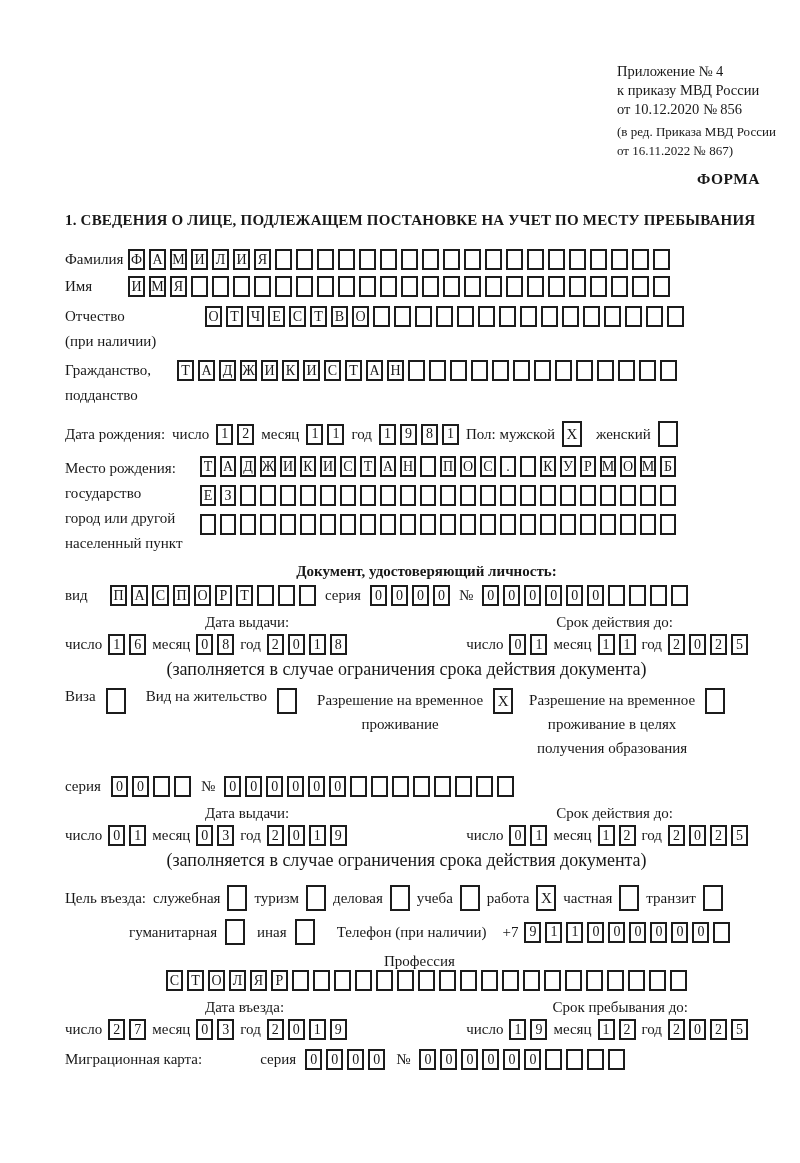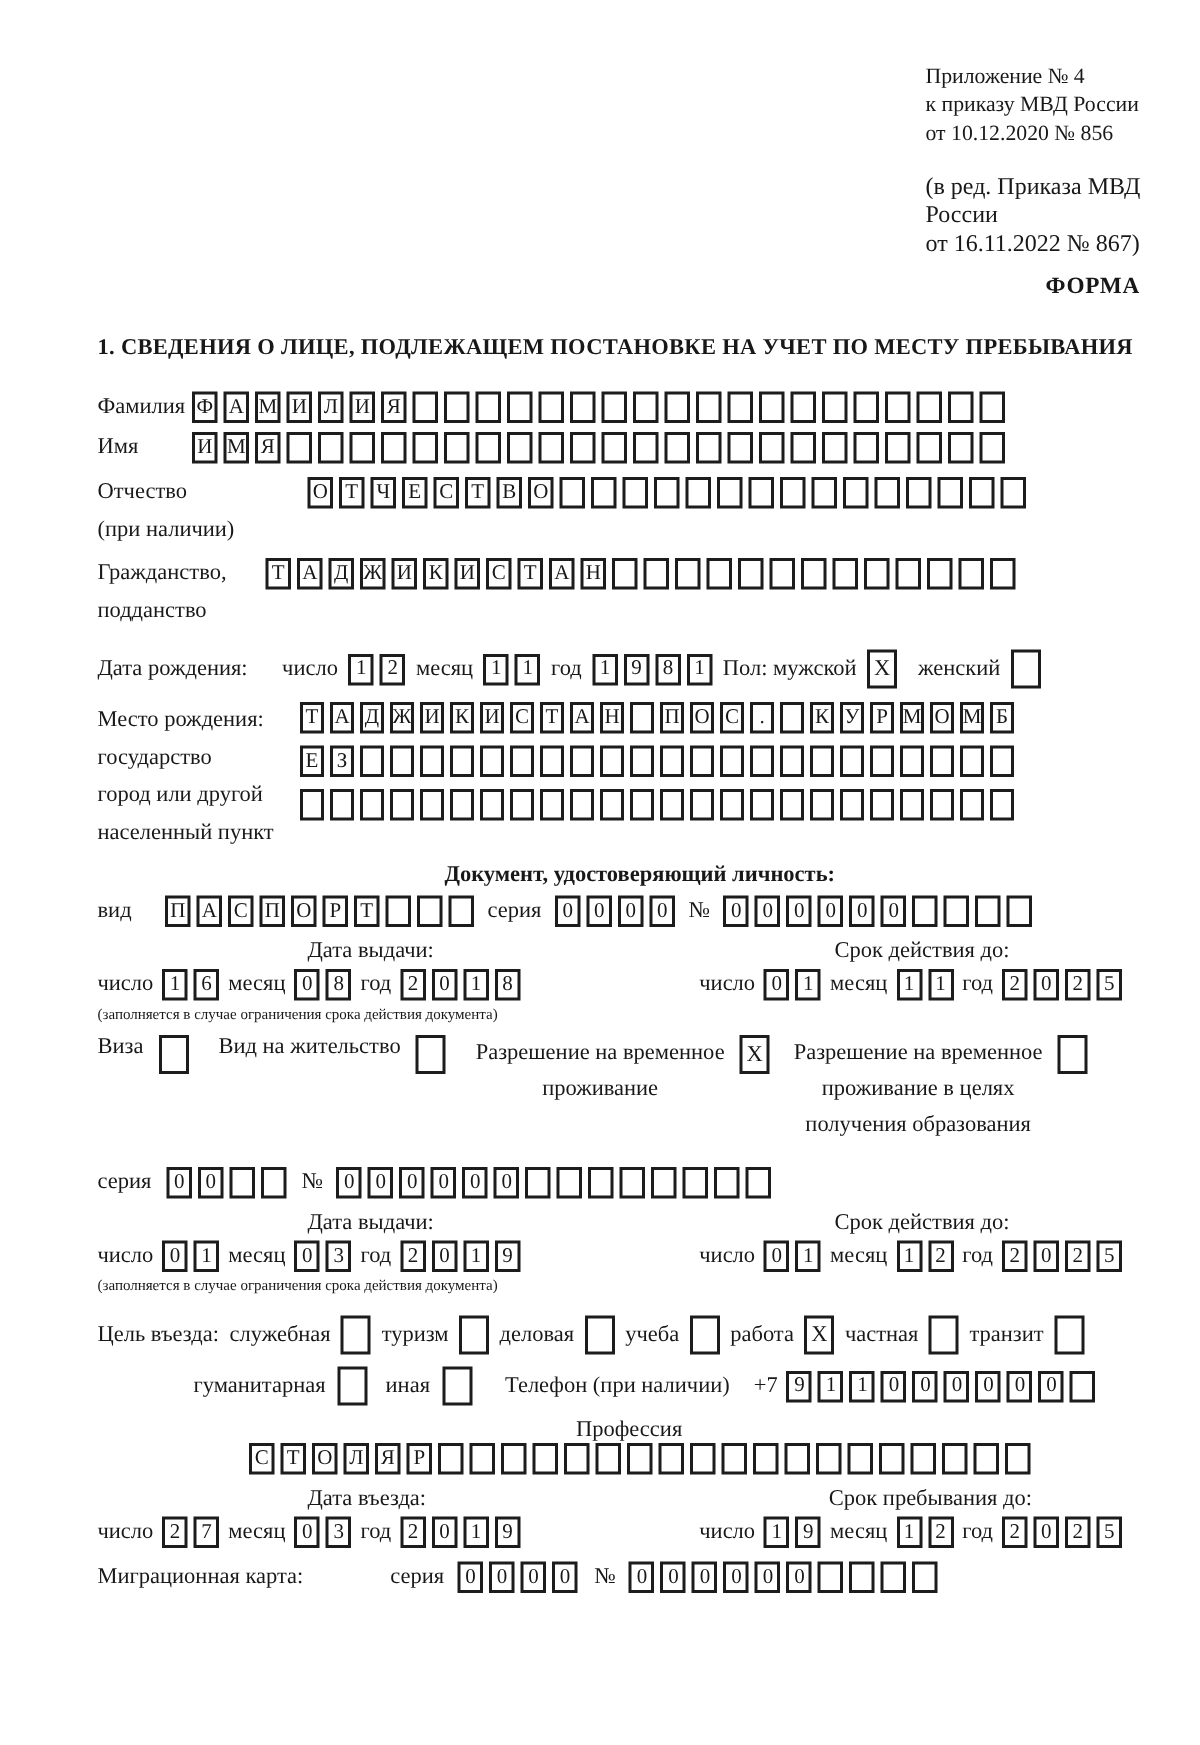--- a/index.html
+++ b/index.html
@@ -3,25 +3,25 @@
 <meta charset="utf-8">
 <style>
   * { box-sizing: border-box; }
   html,body { margin:0; padding:0; background:#ffffff; }
   body {
     width:800px; height:1163px;
     font-family:"Liberation Serif","DejaVu Serif",serif;
     color:#181818; font-size:15px;
   }
   .page { position:relative; width:800px; height:1163px; overflow:hidden;
-          padding:42px 12px 0 65px; }
+          padding:62px 12px 0 65px; }
 
   
   .appendix { margin-left:552px; font-size:14.5px; line-height:19px; }
-  .amendment { margin-left:552px; font-size:16px; line-height:19px; margin-top:16px; }
+  .amendment { margin-left:552px; font-size:13px; line-height:19px; margin-top:3px; }
   .forma { text-align:right; padding-right:28px; font-weight:bold; font-size:15.5px;
            letter-spacing:0.5px; margin-top:10px; }
 
   .fullbleed { margin-left:-65px; margin-right:-12px; }
   .title { text-align:center; font-weight:bold; font-size:16.5px; line-height:27px;
            margin-top:14px; letter-spacing:0.2px; }
   .blank-line { display:inline-block; width:52px; border-bottom:2.5px solid #2b2b2b;
                 margin-left:10px; transform:translateY(1px); }
   .section-heading { font-weight:bold; font-size:15px; margin-top:24px; letter-spacing:0.2px; }
 
@@ -45,37 +45,37 @@
           display:flex; align-items:center; justify-content:center;
           font-size:15px; }
 
   
   .w63 { width:63px; } .w140 { width:140px; } .w112 { width:112px; }
   .w135 { width:135px; } .w85 { width:85px; }
 
   
   .bd-row { margin-top:13px; }
   .bd-row > * + * { margin-left:7px; }
-  .bd-row .flabel { margin-right:16px; }
+  .bd-row .flabel { margin-right:0; }
 
   
   .doc-heading { text-align:center; font-weight:bold; margin-top:7px; font-size:15px; }
   .vid-row > .sp8 { margin-left:9px; margin-right:9px; }
   .vid-row .vlabel { width:45px; }
 
   
   .date-heads { display:flex; margin-top:8px; }
   .dh-left { margin-left:140px; }
   .dh-right { margin-left:auto; }
   .dh-right.r115 { margin-right:115px; }
   .dh-right.r100 { margin-right:100px; }
   .date-row { display:flex; align-items:center; margin-top:3px; }
   .dgroup { display:flex; align-items:center; gap:6px; }
   .dgroup-right { margin-left:auto; margin-right:40px; }
-  .note-right { text-align:left; padding-right:40px; font-size:10px; margin-top:4px; }
+  .note-right { text-align:center; padding-right:40px; font-size:18px; margin-top:4px; }
 
   .intro { margin-top:12px; line-height:26px; }
 
   
   .opt-row { display:flex; align-items:flex-start; margin-top:8px; }
   .opt-row .optlabel { margin-right:10px; }
   .center-lines { text-align:center; line-height:24px; }
   .ml20 { margin-left:20px; } .ml16 { margin-left:16px; }
 
   

